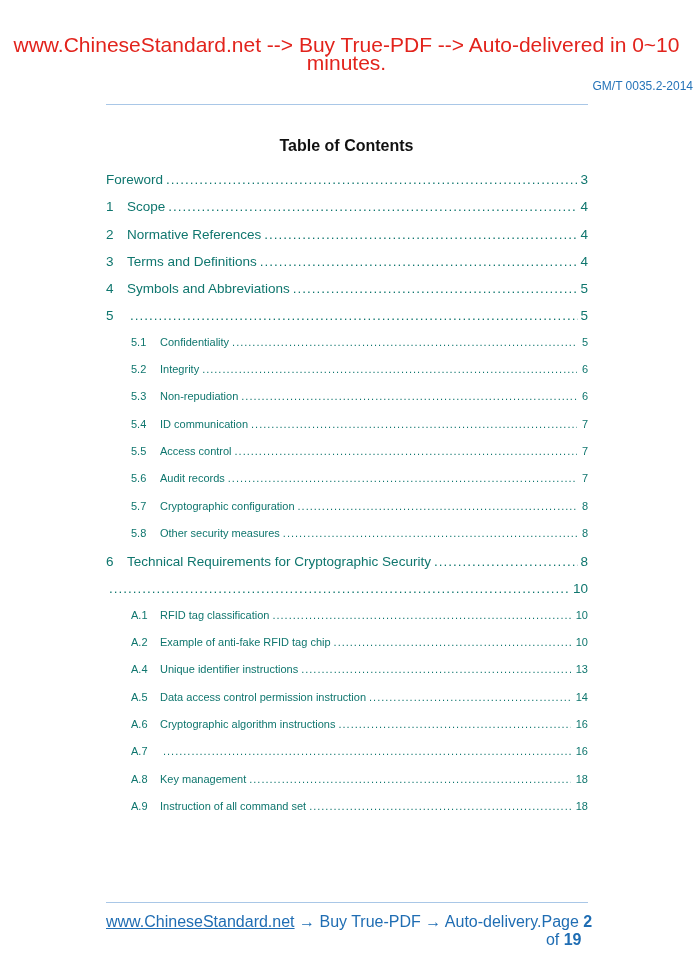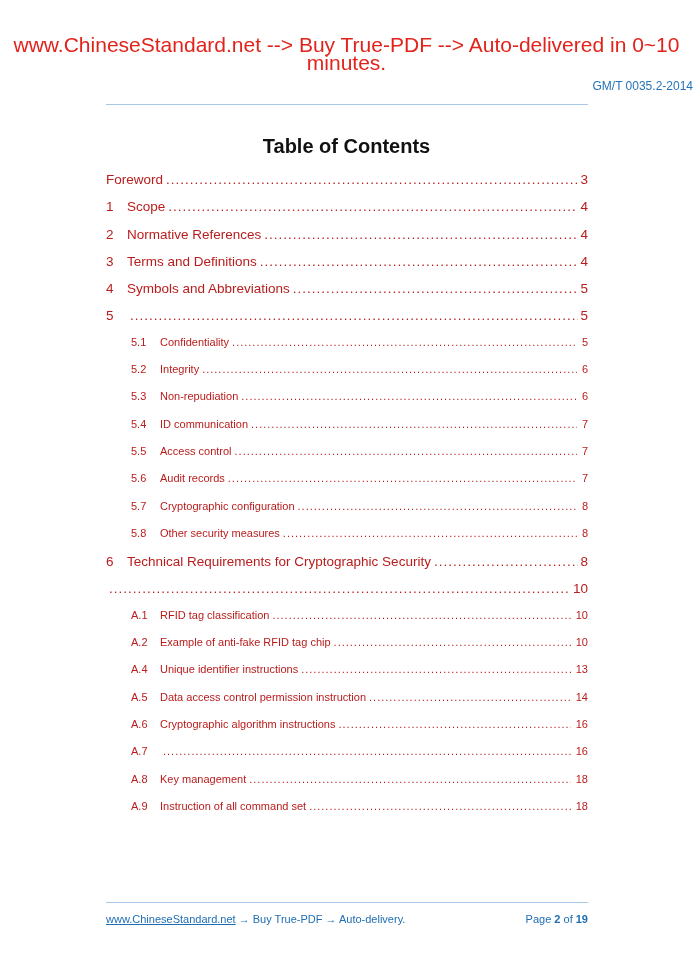--- a/index.html
+++ b/index.html
@@ -28,34 +28,34 @@
   }
   .header-rule {
     margin: 11px 105px 0 106px;
     border: none;
     border-top: 1px solid #a9c7e7;
     height: 0;
   }
   .page-title {
     margin-top: 30px;
     text-align: center;
-    font-size: 20px;
+    font-size: 16px;
     font-weight: bold;
     color: #111111;
     line-height: 22px;
   }
   .toc-list {
     margin: 15px 105px 0 106px;
   }
   .toc-row {
     display: flex;
     align-items: baseline;
     height: 27.3px;
     font-size: 13.5px;
-    color: #b91c1c;
+    color: #0f766e;
   }
   .toc-row.lvl2 {
     padding-left: 25px;
     font-size: 11px;
   }
   .toc-num { flex: none; white-space: nowrap; }
   .toc-row.lvl1 .toc-num { width: 21px; }
   .toc-row.lvl2 .toc-num { width: 29px; }
   .toc-label { flex: none; white-space: nowrap; }
   .toc-dots {
@@ -73,21 +73,21 @@
   .footer {
     position: absolute;
     left: 106px;
     right: 105px;
     top: 902px;
     border-top: 1px solid #a9c7e7;
     padding-top: 10px;
     display: flex;
     justify-content: space-between;
     align-items: baseline;
-    font-size: 11px;
+    font-size: 16px;
     color: #1f6db3;
   }
   .footer-left { white-space: nowrap; }
   .footer-link {
     color: #1f6db3;
     text-decoration: underline;
     cursor: pointer;
   }
   .pre { white-space: pre; }
   .bold { font-weight: bold; }

